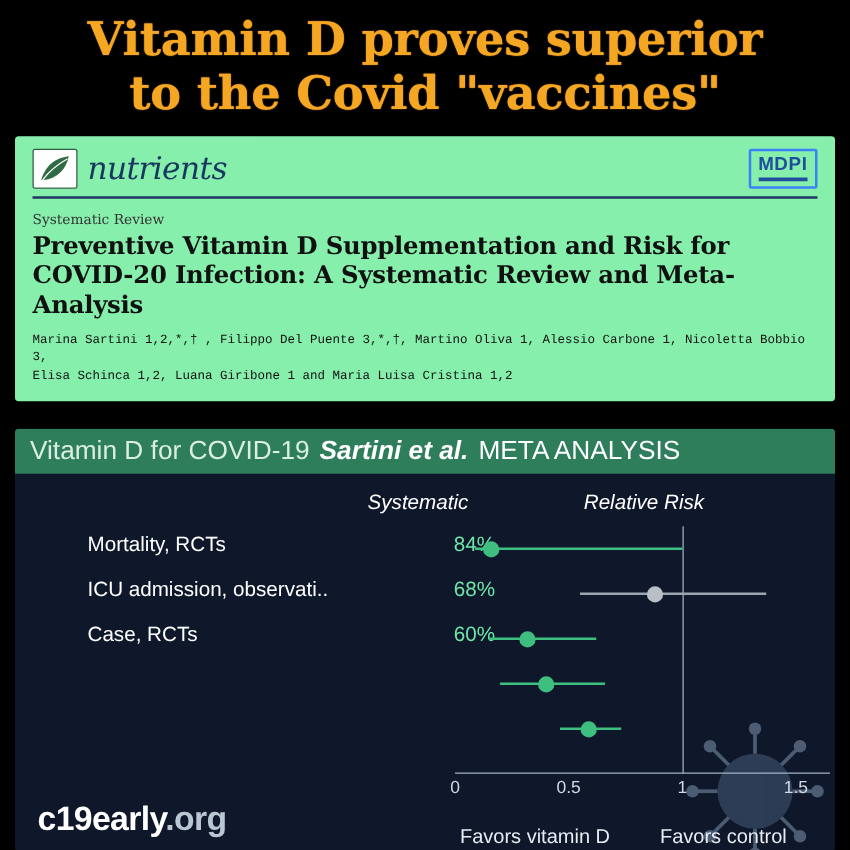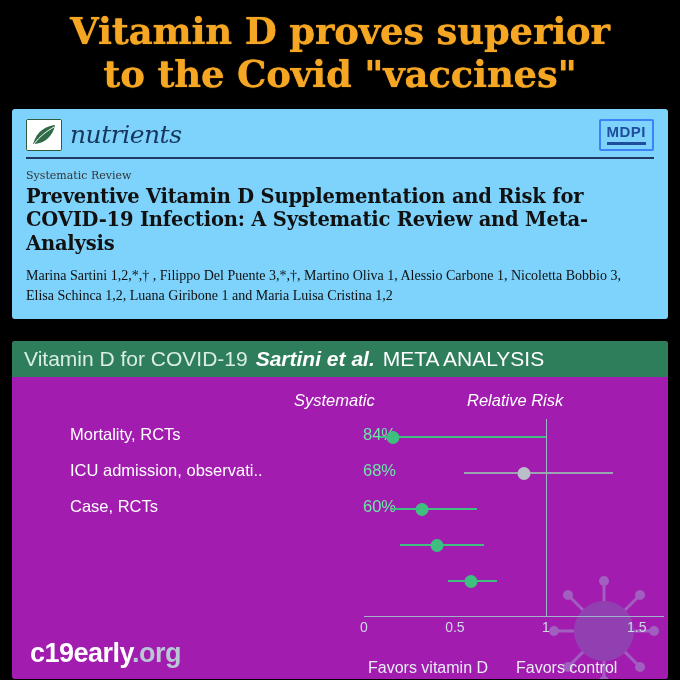--- a/index.html
+++ b/index.html
@@ -30,21 +30,21 @@
     font-size: 37px;
     line-height: 1.17;
     letter-spacing: -0.2px;
     text-shadow: 0 0 1px #F5A623;
   }
   .headline .l2 { display: block; }
 
   
   .paper {
     margin: 6px 12px 12px 12px;
-    background: #7dd3fc;
+    background: #86efac;
     border-radius: 3px;
     padding: 10px 14px 12px 14px;
     box-sizing: border-box;
   }
   .paper-top {
     display: flex;
     align-items: center;
     justify-content: space-between;
     border-bottom: 2px solid #1f3864;
     padding-bottom: 6px;
@@ -98,30 +98,30 @@
     margin-top: 3px;
     font-family: "DejaVu Serif", serif;
     font-weight: bold;
     font-size: 19.5px;
     line-height: 1.22;
     color: #111;
     letter-spacing: -0.2px;
   }
   .authors {
     margin-top: 10px;
-    font-family: Liberation Serif, serif;
-    font-size: 14px;
+    font-family: Liberation Mono, monospace;
+    font-size: 10px;
     line-height: 1.45;
     color: #111;
   }
 
   
   .chartcard {
     margin: 22px 12px 0 12px;
-    background: #a21caf;
+    background: #0f172a;
     border-radius: 3px;
     position: relative;
     overflow: hidden;
     height: 338px;
   }
   .chart-header {
     background: #2e7d5b;
     color: #ffffff;
     height: 36px;
     display: flex;
@@ -232,21 +232,21 @@
   .dot.gray { background: #b9bfc6; }
 
   .footer-note {
     position: absolute;
     bottom: 2px;
     color: #e6ecf2;
     font-size: 16px;
     text-align: right;
   }
   .fn-left { left: 356px; }
-  .fn-right { left: 504px; }
+  .fn-right { left: 516px; }
 
   .brand {
     position: absolute;
     left: 18px;
     bottom: 10px;
     font-size: 27px;
     font-weight: bold;
     color: #ffffff;
     letter-spacing: -0.5px;
   }
@@ -274,21 +274,21 @@
         </span>
         <span class="journal-name">nutrients</span>
       </div>
       <div class="mdpi">
         <span>MDPI</span>
         <span class="bar"></span>
       </div>
     </div>
 
     <div class="article-type">Systematic Review</div>
-    <div class="article-title">Preventive Vitamin D Supplementation and Risk for COVID-19 Infection: A Systematic Review and Meta-Analysis</div>
+    <div class="article-title">Preventive Vitamin D Supplementation and Risk for COVID-20 Infection: A Systematic Review and Meta-Analysis</div>
     <div class="authors">
       <div>Marina Sartini 1,2,*,† , Filippo Del Puente 3,*,†, Martino Oliva 1, Alessio Carbone 1, Nicoletta Bobbio 3,</div>
       <div>Elisa Schinca 1,2, Luana Giribone 1 and Maria Luisa Cristina 1,2</div>
     </div>
   </div>
 
   <div class="chartcard">
     <div class="chart-header">
       <span class="ch-left">Vitamin D for COVID-19</span>
       <span class="ch-mid">Sartini et al.</span>

